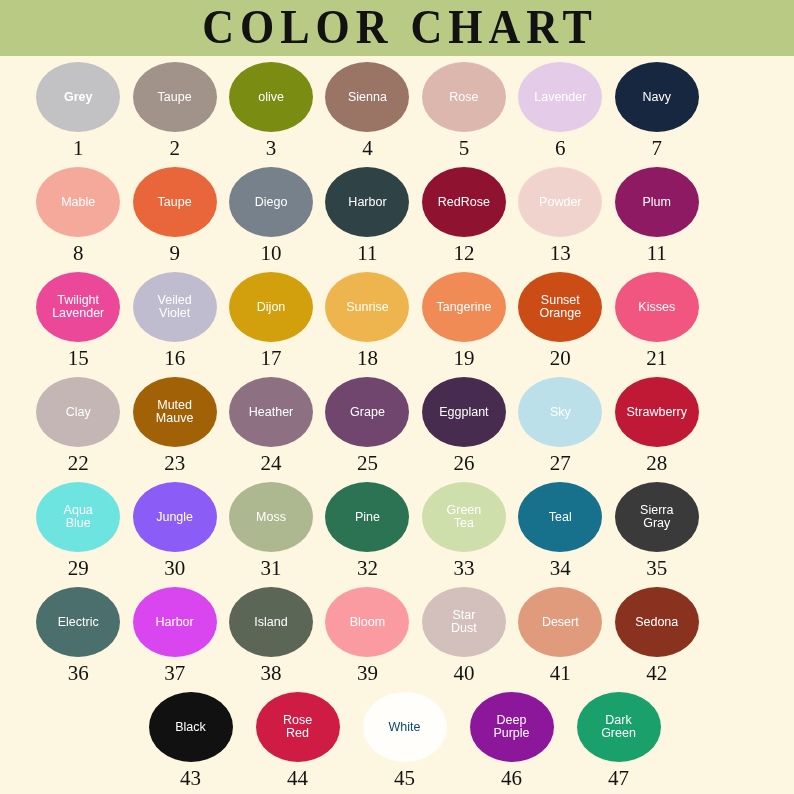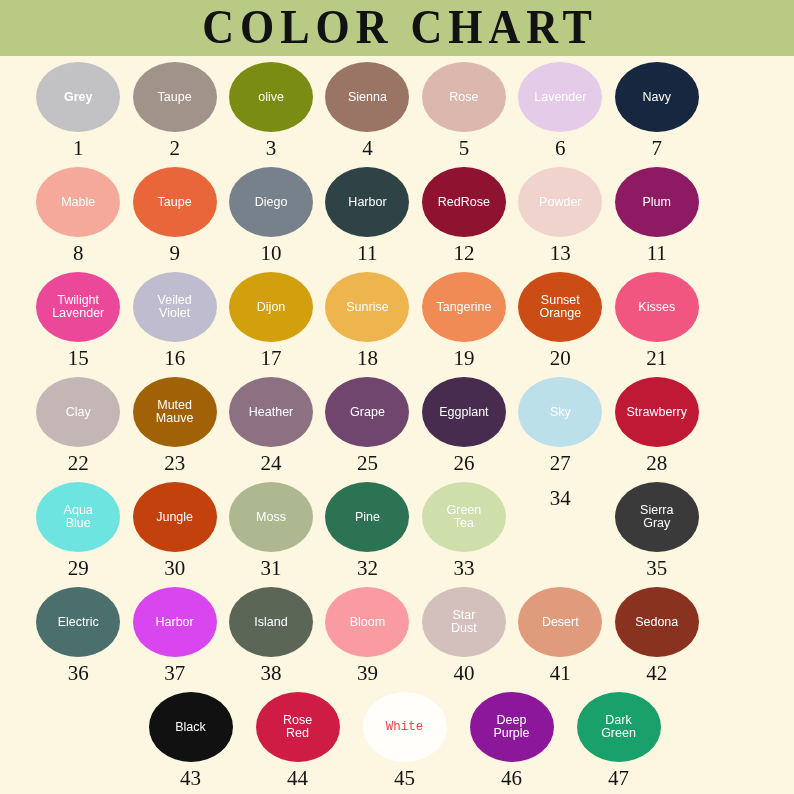--- a/index.html
+++ b/index.html
@@ -279,21 +279,21 @@
       </div>
       <div class="swatch-row">
         <div class="swatch-cell">
           <div class="swatch-ellipse" style="background: rgb(109, 228, 224);">
             <div class="swatch-label" style="color: rgb(255, 255, 255);">Aqua
 Blue</div>
           </div>
           <div class="swatch-number">29</div>
         </div>
         <div class="swatch-cell">
-          <div class="swatch-ellipse" style="background: #c2410c; align-items: center;">
+          <div class="swatch-ellipse" style="background: #8b5cf6; align-items: center;">
             <div class="swatch-label" style="color: rgb(255, 255, 255);">Jungle</div>
           </div>
           <div class="swatch-number">30</div>
         </div>
         <div class="swatch-cell">
           <div class="swatch-ellipse" style="background: rgb(174, 184, 144);">
             <div class="swatch-label" style="color: rgb(255, 255, 255);">Moss</div>
           </div>
           <div class="swatch-number">31</div>
         </div>
@@ -304,20 +304,23 @@
           <div class="swatch-number">32</div>
         </div>
         <div class="swatch-cell">
           <div class="swatch-ellipse" style="background: rgb(206, 223, 172);">
             <div class="swatch-label" style="color: rgb(255, 255, 255);">Green
 Tea</div>
           </div>
           <div class="swatch-number">33</div>
         </div>
         <div class="swatch-cell">
+          <div class="swatch-ellipse" style="background: rgb(23, 112, 140);">
+            <div class="swatch-label" style="color: rgb(255, 255, 255);">Teal</div>
+          </div>
           <div class="swatch-number">34</div>
         </div>
         <div class="swatch-cell">
           <div class="swatch-ellipse" style="background: rgb(58, 58, 58);">
             <div class="swatch-label" style="color: rgb(255, 255, 255);">Sierra
 Gray</div>
           </div>
           <div class="swatch-number">35</div>
         </div>
       </div>
@@ -376,21 +379,21 @@
         </div>
         <div class="swatch-cell">
           <div class="swatch-ellipse" style="background: rgb(207, 28, 69);">
             <div class="swatch-label" style="color: rgb(255, 255, 255);">Rose
 Red</div>
           </div>
           <div class="swatch-number">44</div>
         </div>
         <div class="swatch-cell">
           <div class="swatch-ellipse" style="background: rgb(255, 254, 250);">
-            <div class="swatch-label" style="color: #ef4444; font-family: Liberation Mono, monospace;">White</div>
+            <div class="swatch-label" style="color: #0c4a6e;">White</div>
           </div>
           <div class="swatch-number">45</div>
         </div>
         <div class="swatch-cell">
           <div class="swatch-ellipse" style="background: rgb(141, 23, 155);">
             <div class="swatch-label" style="color: rgb(255, 255, 255);">Deep
 Purple</div>
           </div>
           <div class="swatch-number">46</div>
         </div>

